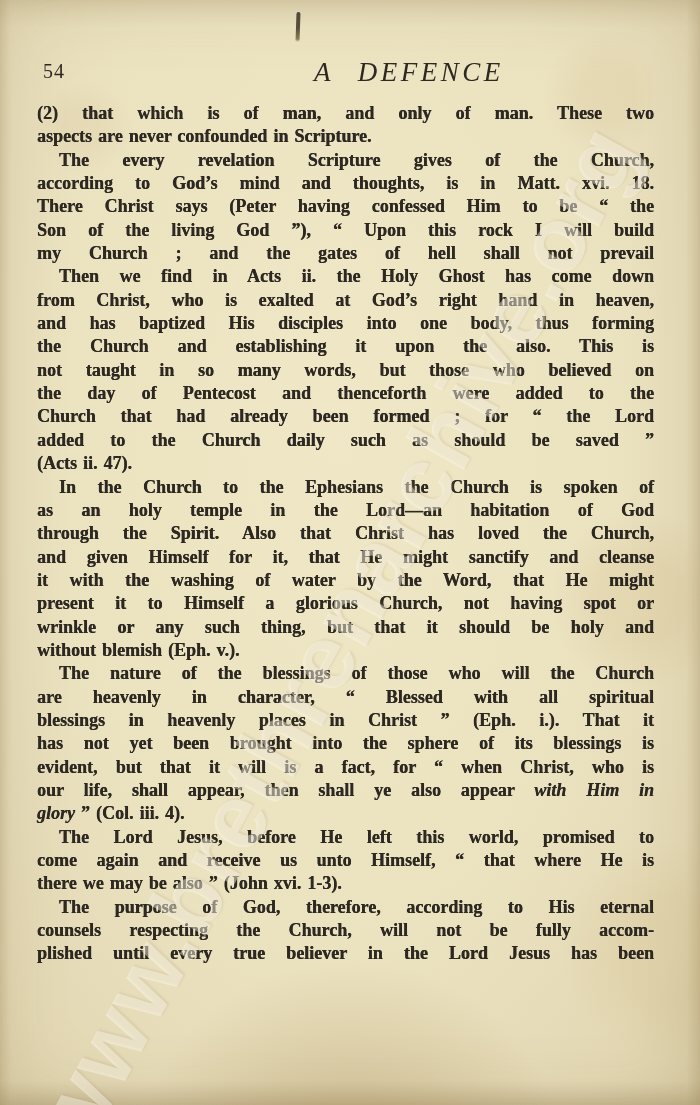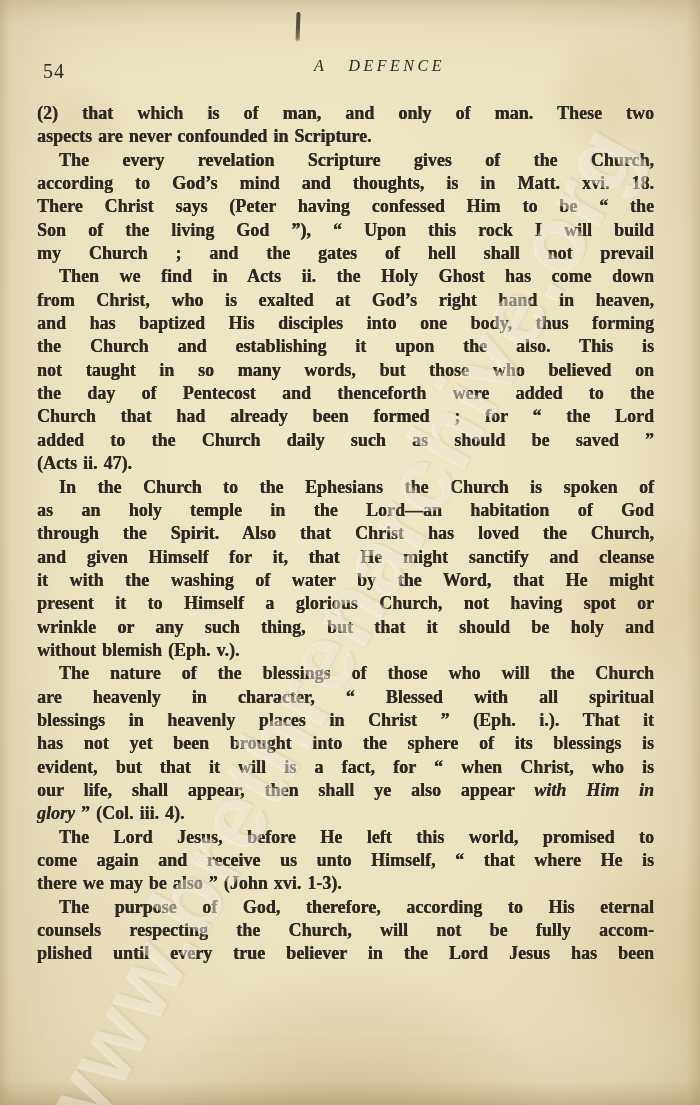--- a/index.html
+++ b/index.html
@@ -34,21 +34,21 @@
     transform:rotate(2deg);
     background:linear-gradient(180deg,#4c473f 0%,#59503f 55%,#8a7a57 90%, rgba(138,122,87,0));
   }
   .header{position:absolute;top:0;left:0;width:100%;z-index:3;}
   .page-number{
     position:absolute;left:43px;top:60px;
     font-size:20px;letter-spacing:1px;
   }
   .running-title{
     position:absolute;left:314px;top:57px;
-    font-size:16px;font-style:italic;
+    font-size:27px;font-style:italic;
     letter-spacing:3.5px;word-spacing:14px;
   }
   .text-block{
     position:absolute;left:37px;top:102px;width:617px;z-index:2;
     font-size:18px;line-height:23.35px;
     word-spacing:1.5px;
     text-shadow:0.3px 0 0 currentColor;
     font-weight:bold;
   }
   .para{margin:0;}

